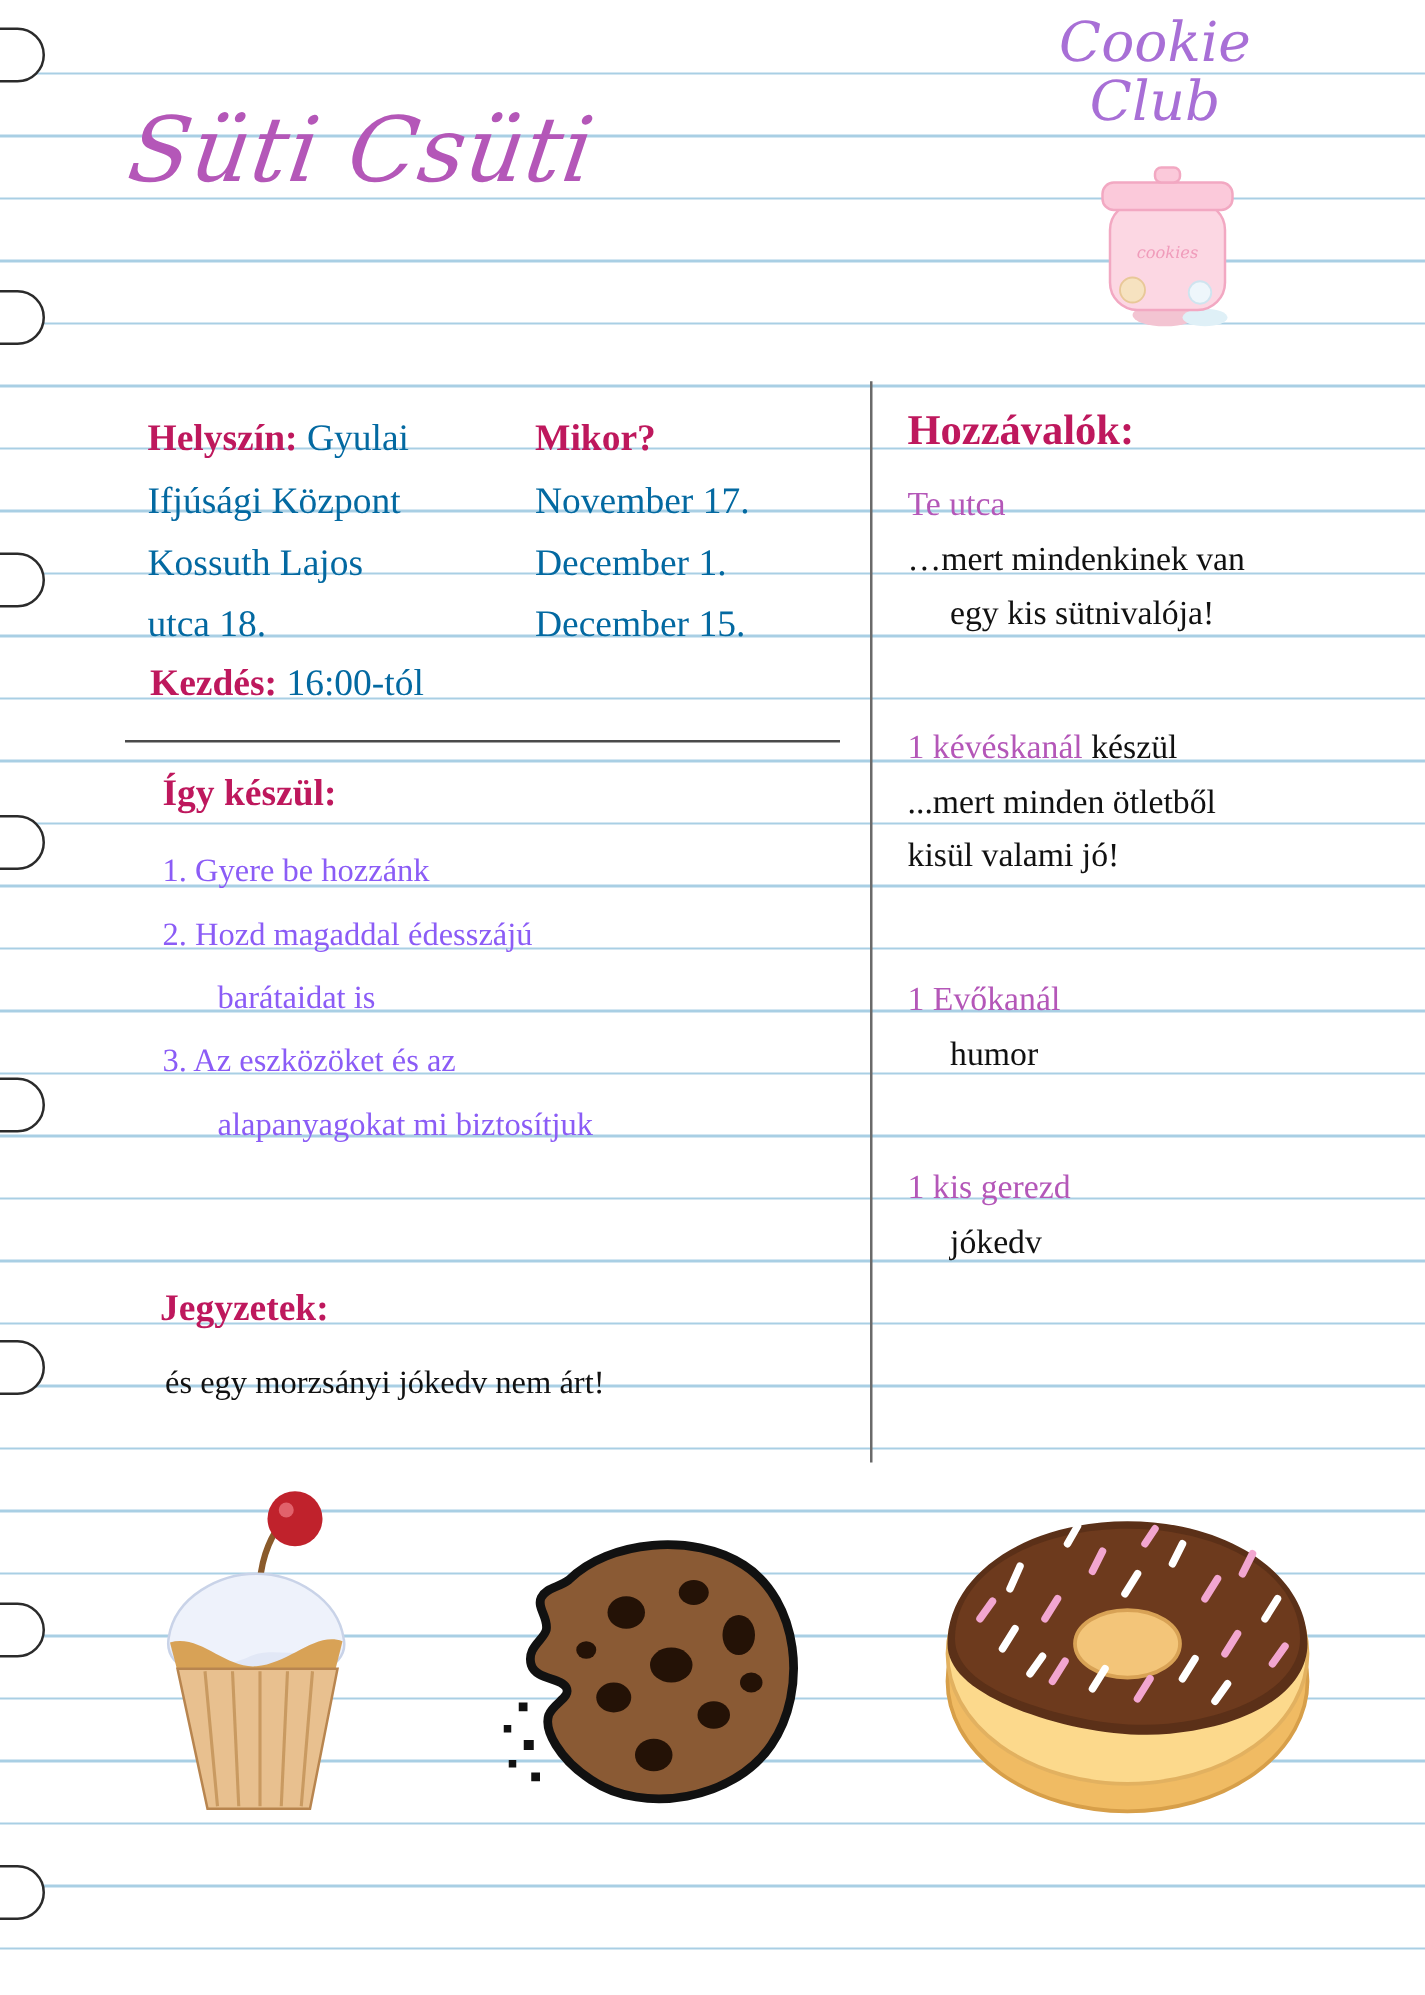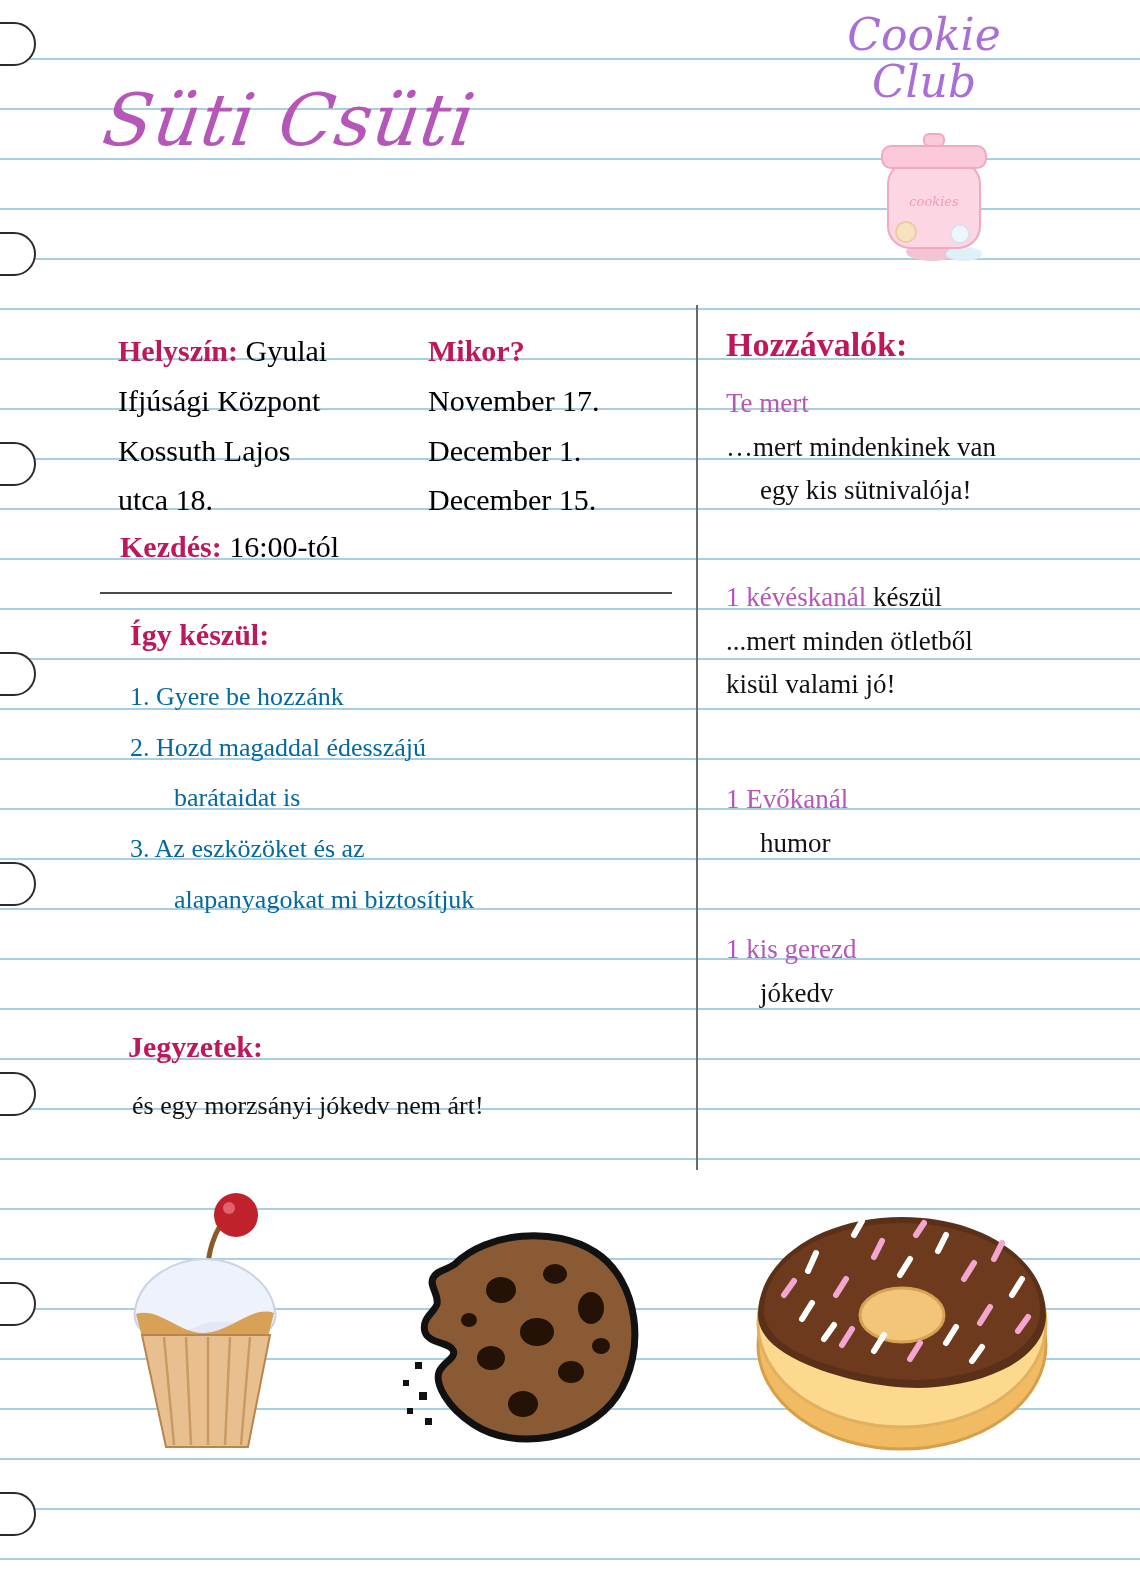--- a/index.html
+++ b/index.html
@@ -103,35 +103,35 @@
     background: #4a4a4a;
     z-index: 5;
   }
 
   
   .lbl {
     color: #be185d;
     font-weight: bold;
   }
   .blk {
-    color: #000000;
+    color: #0369a1;
   }
   .left-col { position: absolute; }
 
   .venue { left: 118px; top: 326px; font-size: 30px; line-height: 1.66; width: 300px; }
   .venue .ln { white-space: nowrap; }
 
   .when { left: 428px; top: 326px; font-size: 30px; line-height: 1.66; width: 260px; }
 
   .start { left: 120px; top: 530px; font-size: 30px; }
 
   .howto-title { left: 130px; top: 618px; font-size: 30px; }
   .howto-list {
     left: 130px; top: 672px; width: 540px;
-    font-size: 26px; color: #0369a1; line-height: 1.95;
+    font-size: 26px; color: #8b5cf6; line-height: 1.95;
   }
   .howto-list .item { white-space: nowrap; }
   .howto-list .cont { padding-left: 44px; }
 
   .notes-title { left: 128px; top: 1030px; font-size: 30px; }
   .notes-body {
     left: 132px; top: 1082px; width: 560px;
     font-size: 26px; color: #111; line-height: 1.85;
   }
 
@@ -227,21 +227,21 @@
     </div>
 
     <div class="left-col notes-title lbl">Jegyzetek:</div>
     <div class="left-col notes-body">
       <div>és egy morzsányi jókedv nem árt!</div>
     </div>
 
     <div class="right-col ing-title lbl">Hozzávalók:</div>
 
     <div class="right-col ing ing1">
-      <div class="head">Te mert</div>
+      <div class="head">Te utca</div>
       <div class="body">…mert mindenkinek van</div>
       <div class="body indent">egy kis sütnivalója!</div>
     </div>
 
     <div class="right-col ing ing2">
       <div class="head">
         <span>1 kévéskanál</span>
         <span class="body">készül</span>
       </div>
       <div class="body">...mert minden ötletből</div>

